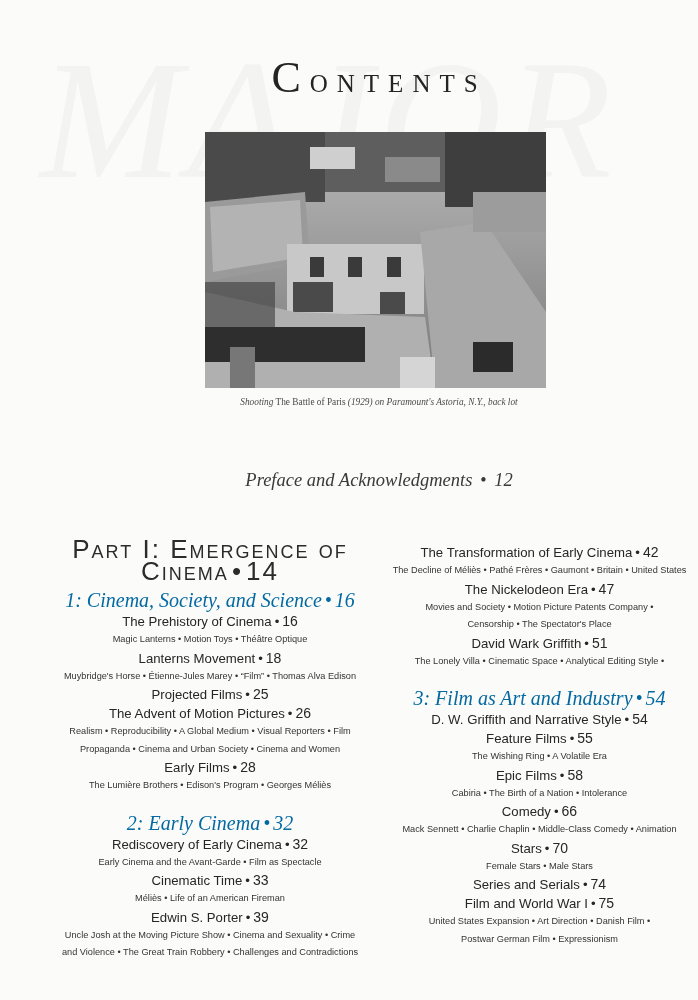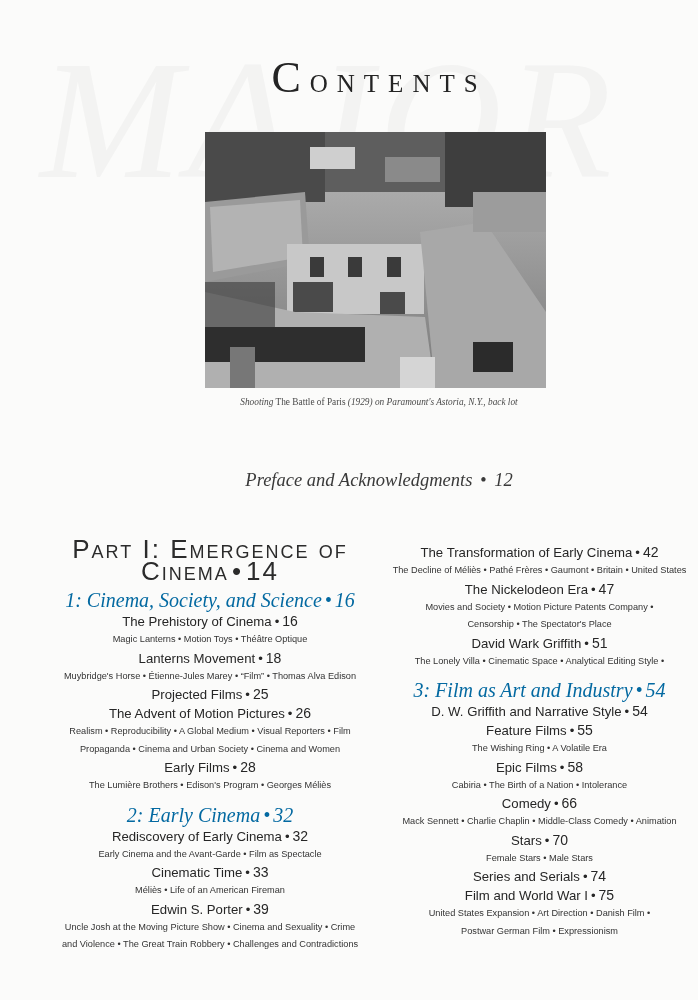--- a/index.html
+++ b/index.html
@@ -42,21 +42,21 @@
   .col-right { left: 383px; width: 313px; top: 543px; }
   .part {
     font-family: "Liberation Sans", sans-serif; font-variant: small-caps;
     font-size: 26px; letter-spacing: 2px; line-height: 22px; color: #2b2b2b;
     margin: 0 0 6px 0;
   }
   .chapter {
     font-family: "Liberation Serif", serif; font-style: italic;
     font-size: 20px; line-height: 24px; color: #0369a1; margin: 0;
   }
-  .chapter.spaced { margin-top: 8px; }
+  .chapter.spaced { margin-top: 16px; }
   .section {
     font-family: "Liberation Sans", sans-serif; font-size: 13.2px; line-height: 18px;
     color: #262626;
   }
   .section .pg { font-size: 14px; }
   .sub {
     font-family: "Liberation Sans", sans-serif; 
     font-size: 9.2px; line-height: 17.5px; color: #333;
   }
   .sep { margin: 0 3px; }

